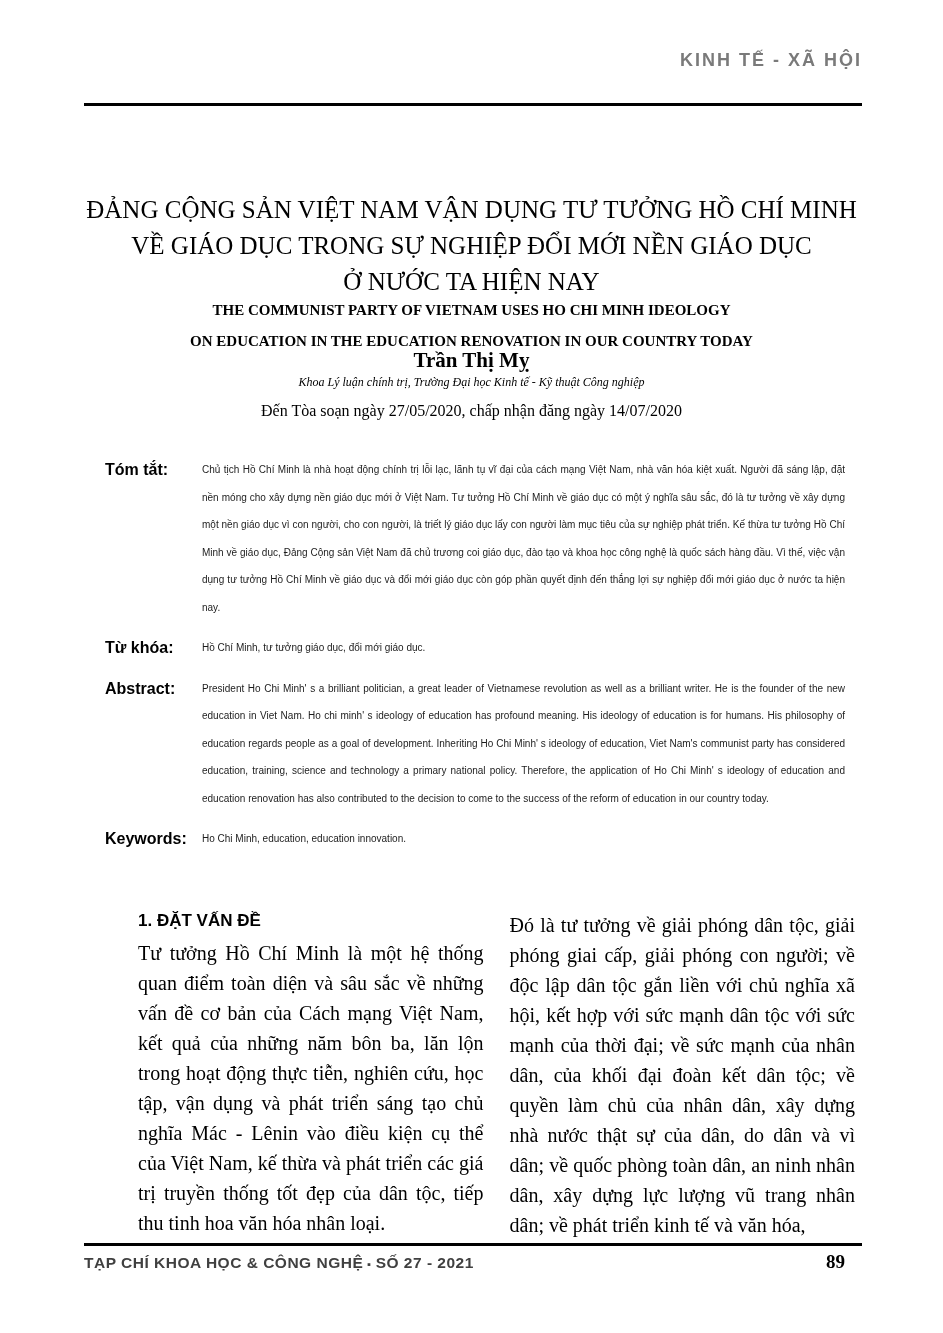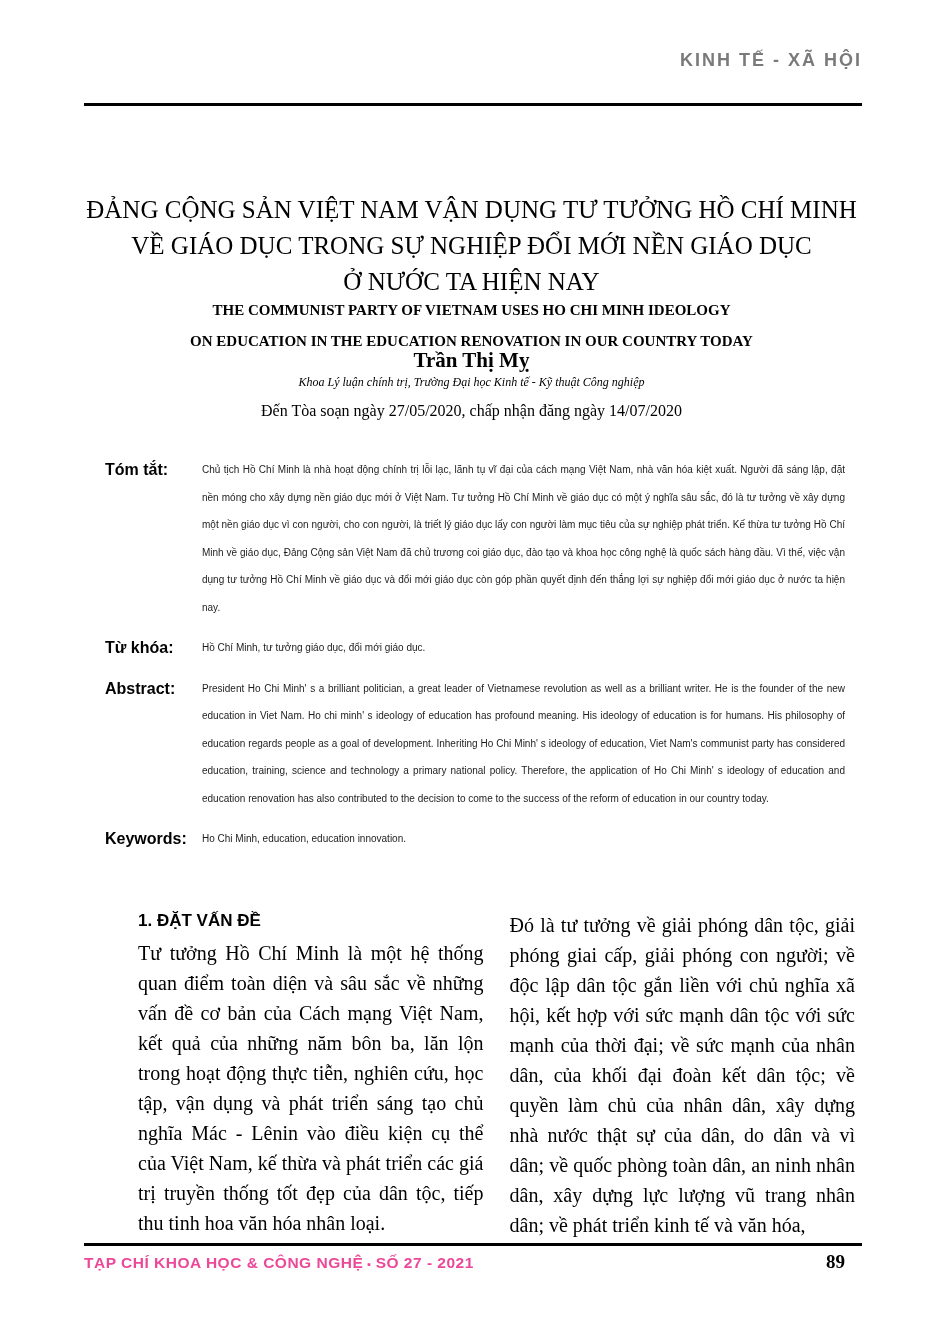--- a/index.html
+++ b/index.html
@@ -100,21 +100,21 @@
     position: absolute; top: 1243px; left: 84px; right: 81px;
     height: 3px; background: #000;
   }
   .footer-row {
     position: absolute; top: 1251px; left: 84px; right: 98px;
     display: flex; justify-content: space-between; align-items: baseline;
   }
   .footer-journal {
     font-family: "Liberation Sans", sans-serif;
     font-weight: bold; font-size: 15.5px; letter-spacing: 0.5px;
-    color: #ec4899;
+    color: #404040;
   }
   .footer-sep { font-size: 11px; padding: 0 4px; }
   .footer-page {
     font-family: "Liberation Serif", serif;
     font-weight: bold; font-size: 19px; color: #000;
   }
 </style>
 </head>
 <body>
 

